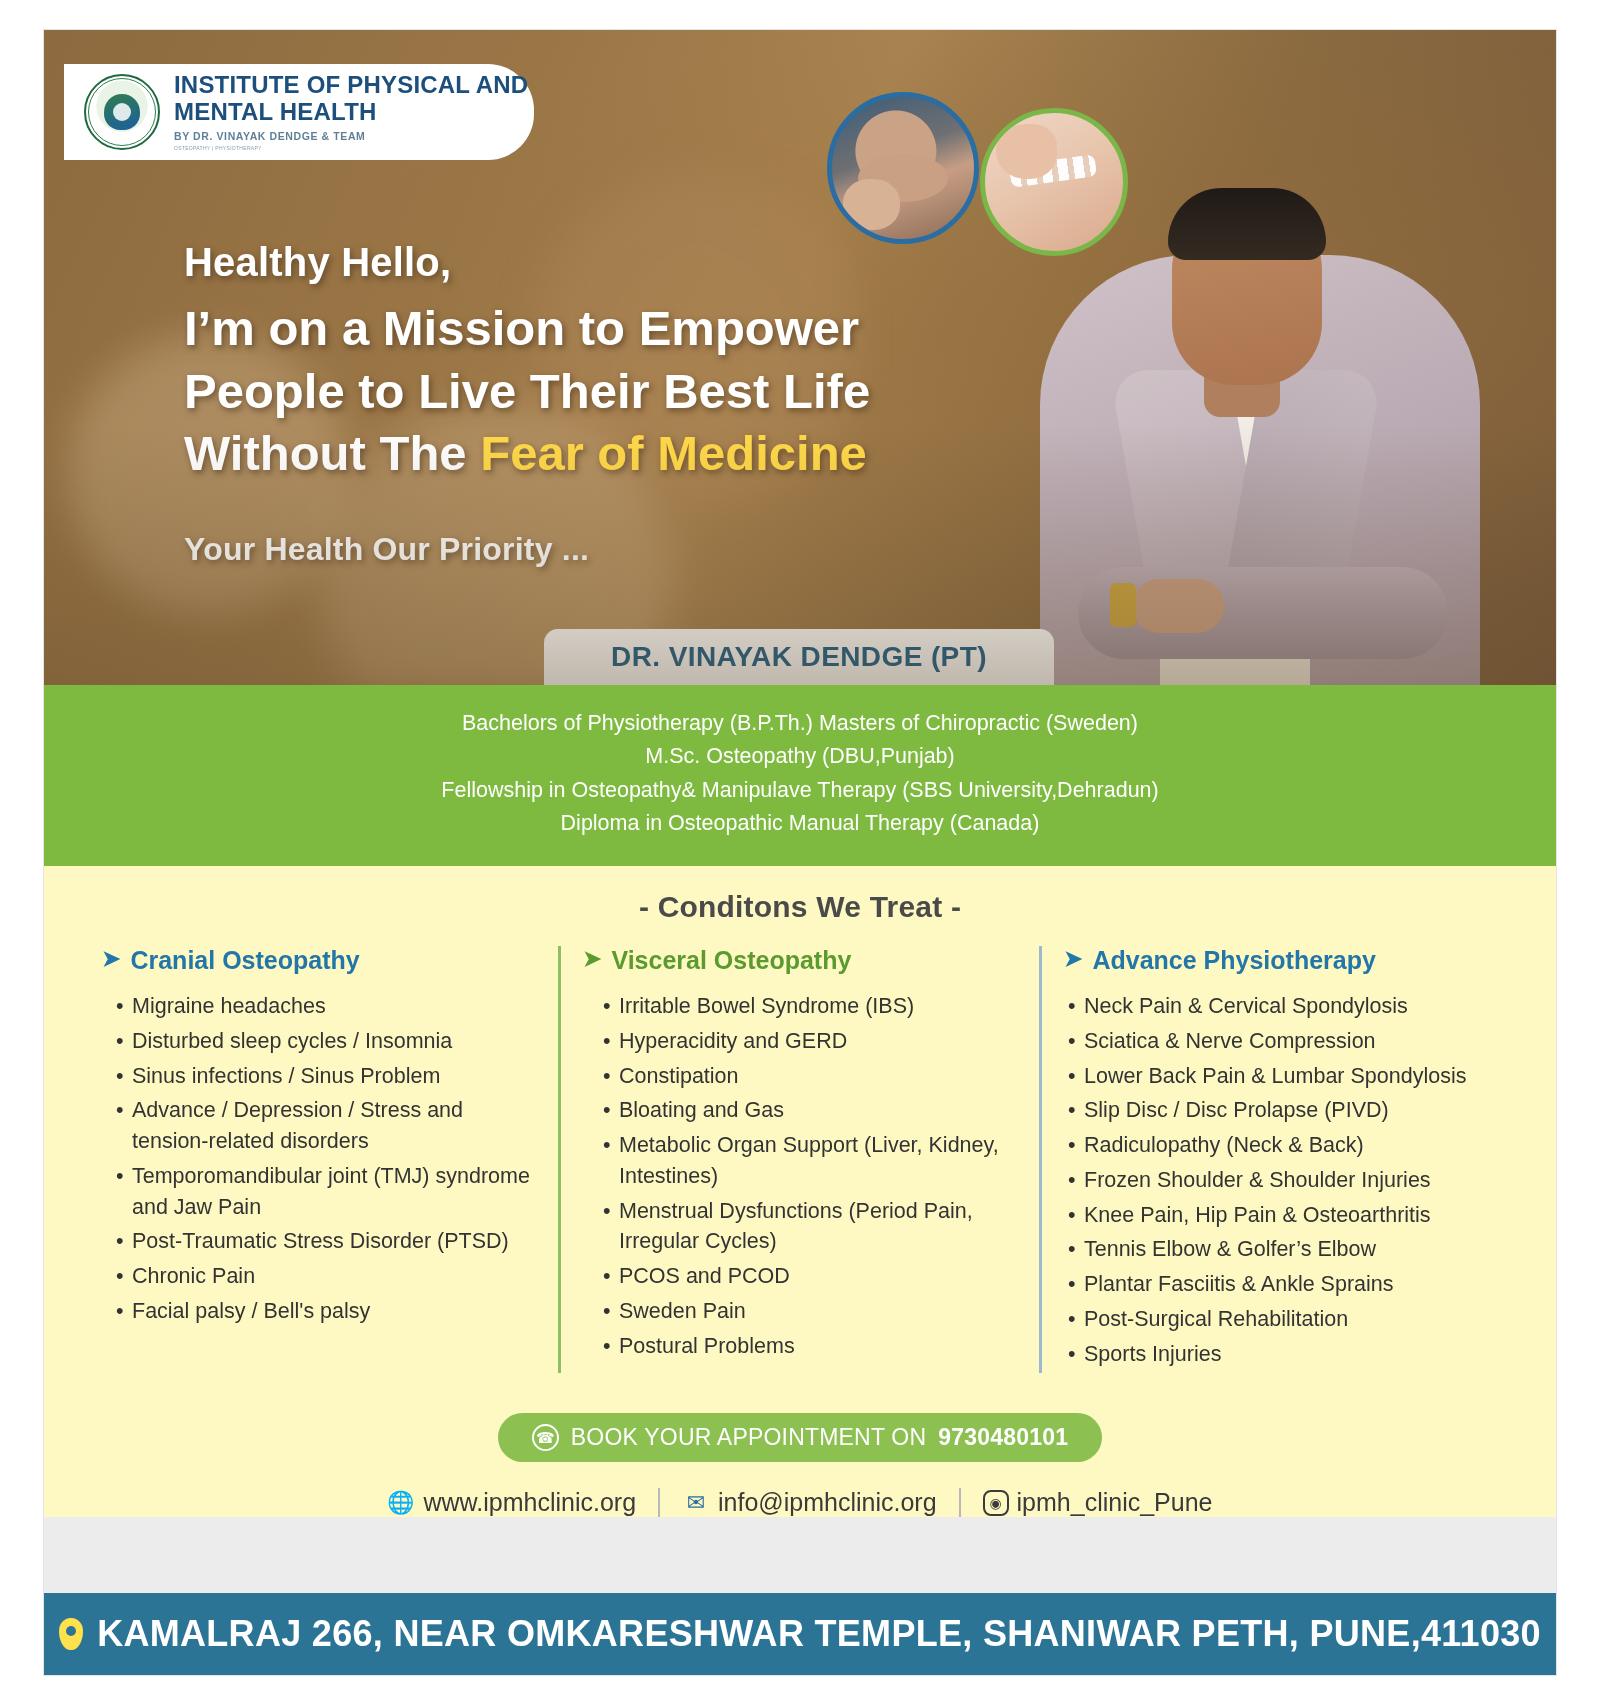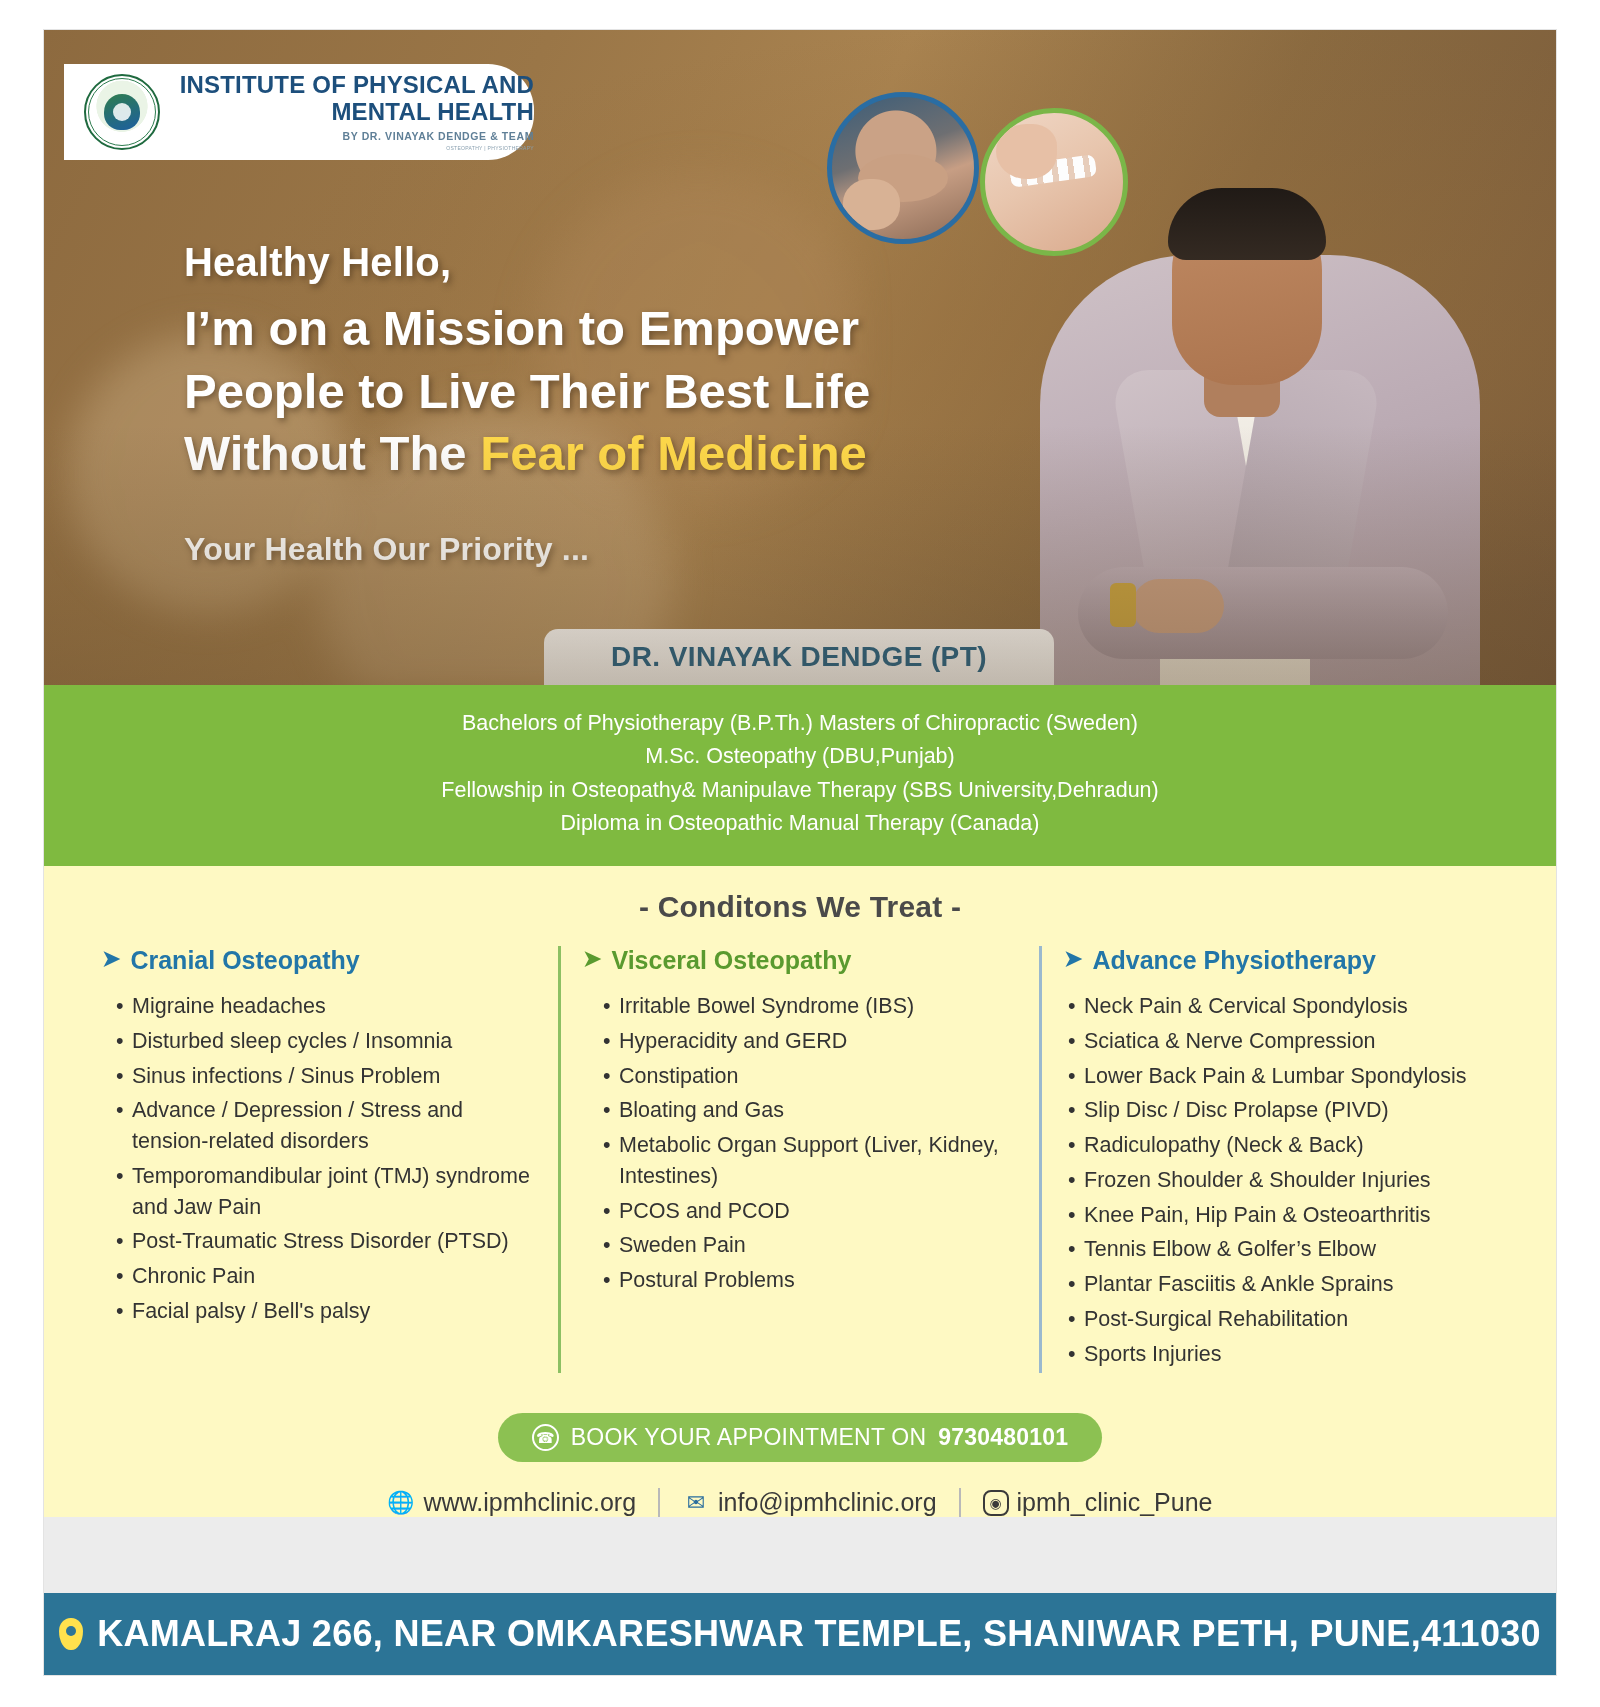--- a/index.html
+++ b/index.html
@@ -51,21 +51,20 @@
   }
 
   .logo-card {
     position: absolute;
     left: 20px; top: 34px;
     width: 470px; height: 96px;
     background: #ffffff;
     border-radius: 0 46px 46px 0;
     display: flex; align-items: center; gap: 14px;
     padding-left: 20px;
-    text-align: right;
   }
   .logo-mark {
     width: 76px; height: 76px; flex: 0 0 76px;
     border-radius: 50%;
     border: 2px solid #1f6a3f;
     background: radial-gradient(circle at 50% 42%, #eaf4e6 0 46%, #ffffff 47% 100%);
     position: relative;
     display:flex; align-items:center; justify-content:center;
     overflow:hidden;
   }
@@ -422,20 +421,21 @@
           <div class="col-head">
             <span class="arrow">➤</span>
             <span>Visceral  Osteopathy</span>
           </div>
           <ul class="items">
             <li>Irritable Bowel Syndrome (IBS)</li>
             <li>Hyperacidity and GERD</li>
             <li>Constipation</li>
             <li>Bloating and Gas</li>
             <li>Metabolic Organ Support (Liver, Kidney, Intestines)</li>
+            <li>Menstrual Dysfunctions (Period Pain, Irregular Cycles)</li>
             <li>PCOS and PCOD</li>
             <li>Sweden Pain</li>
             <li>Postural Problems</li>
           </ul>
         </div>
 
         <div class="col col3">
           <div class="col-head">
             <span class="arrow">➤</span>
             <span>Advance Physiotherapy</span>

